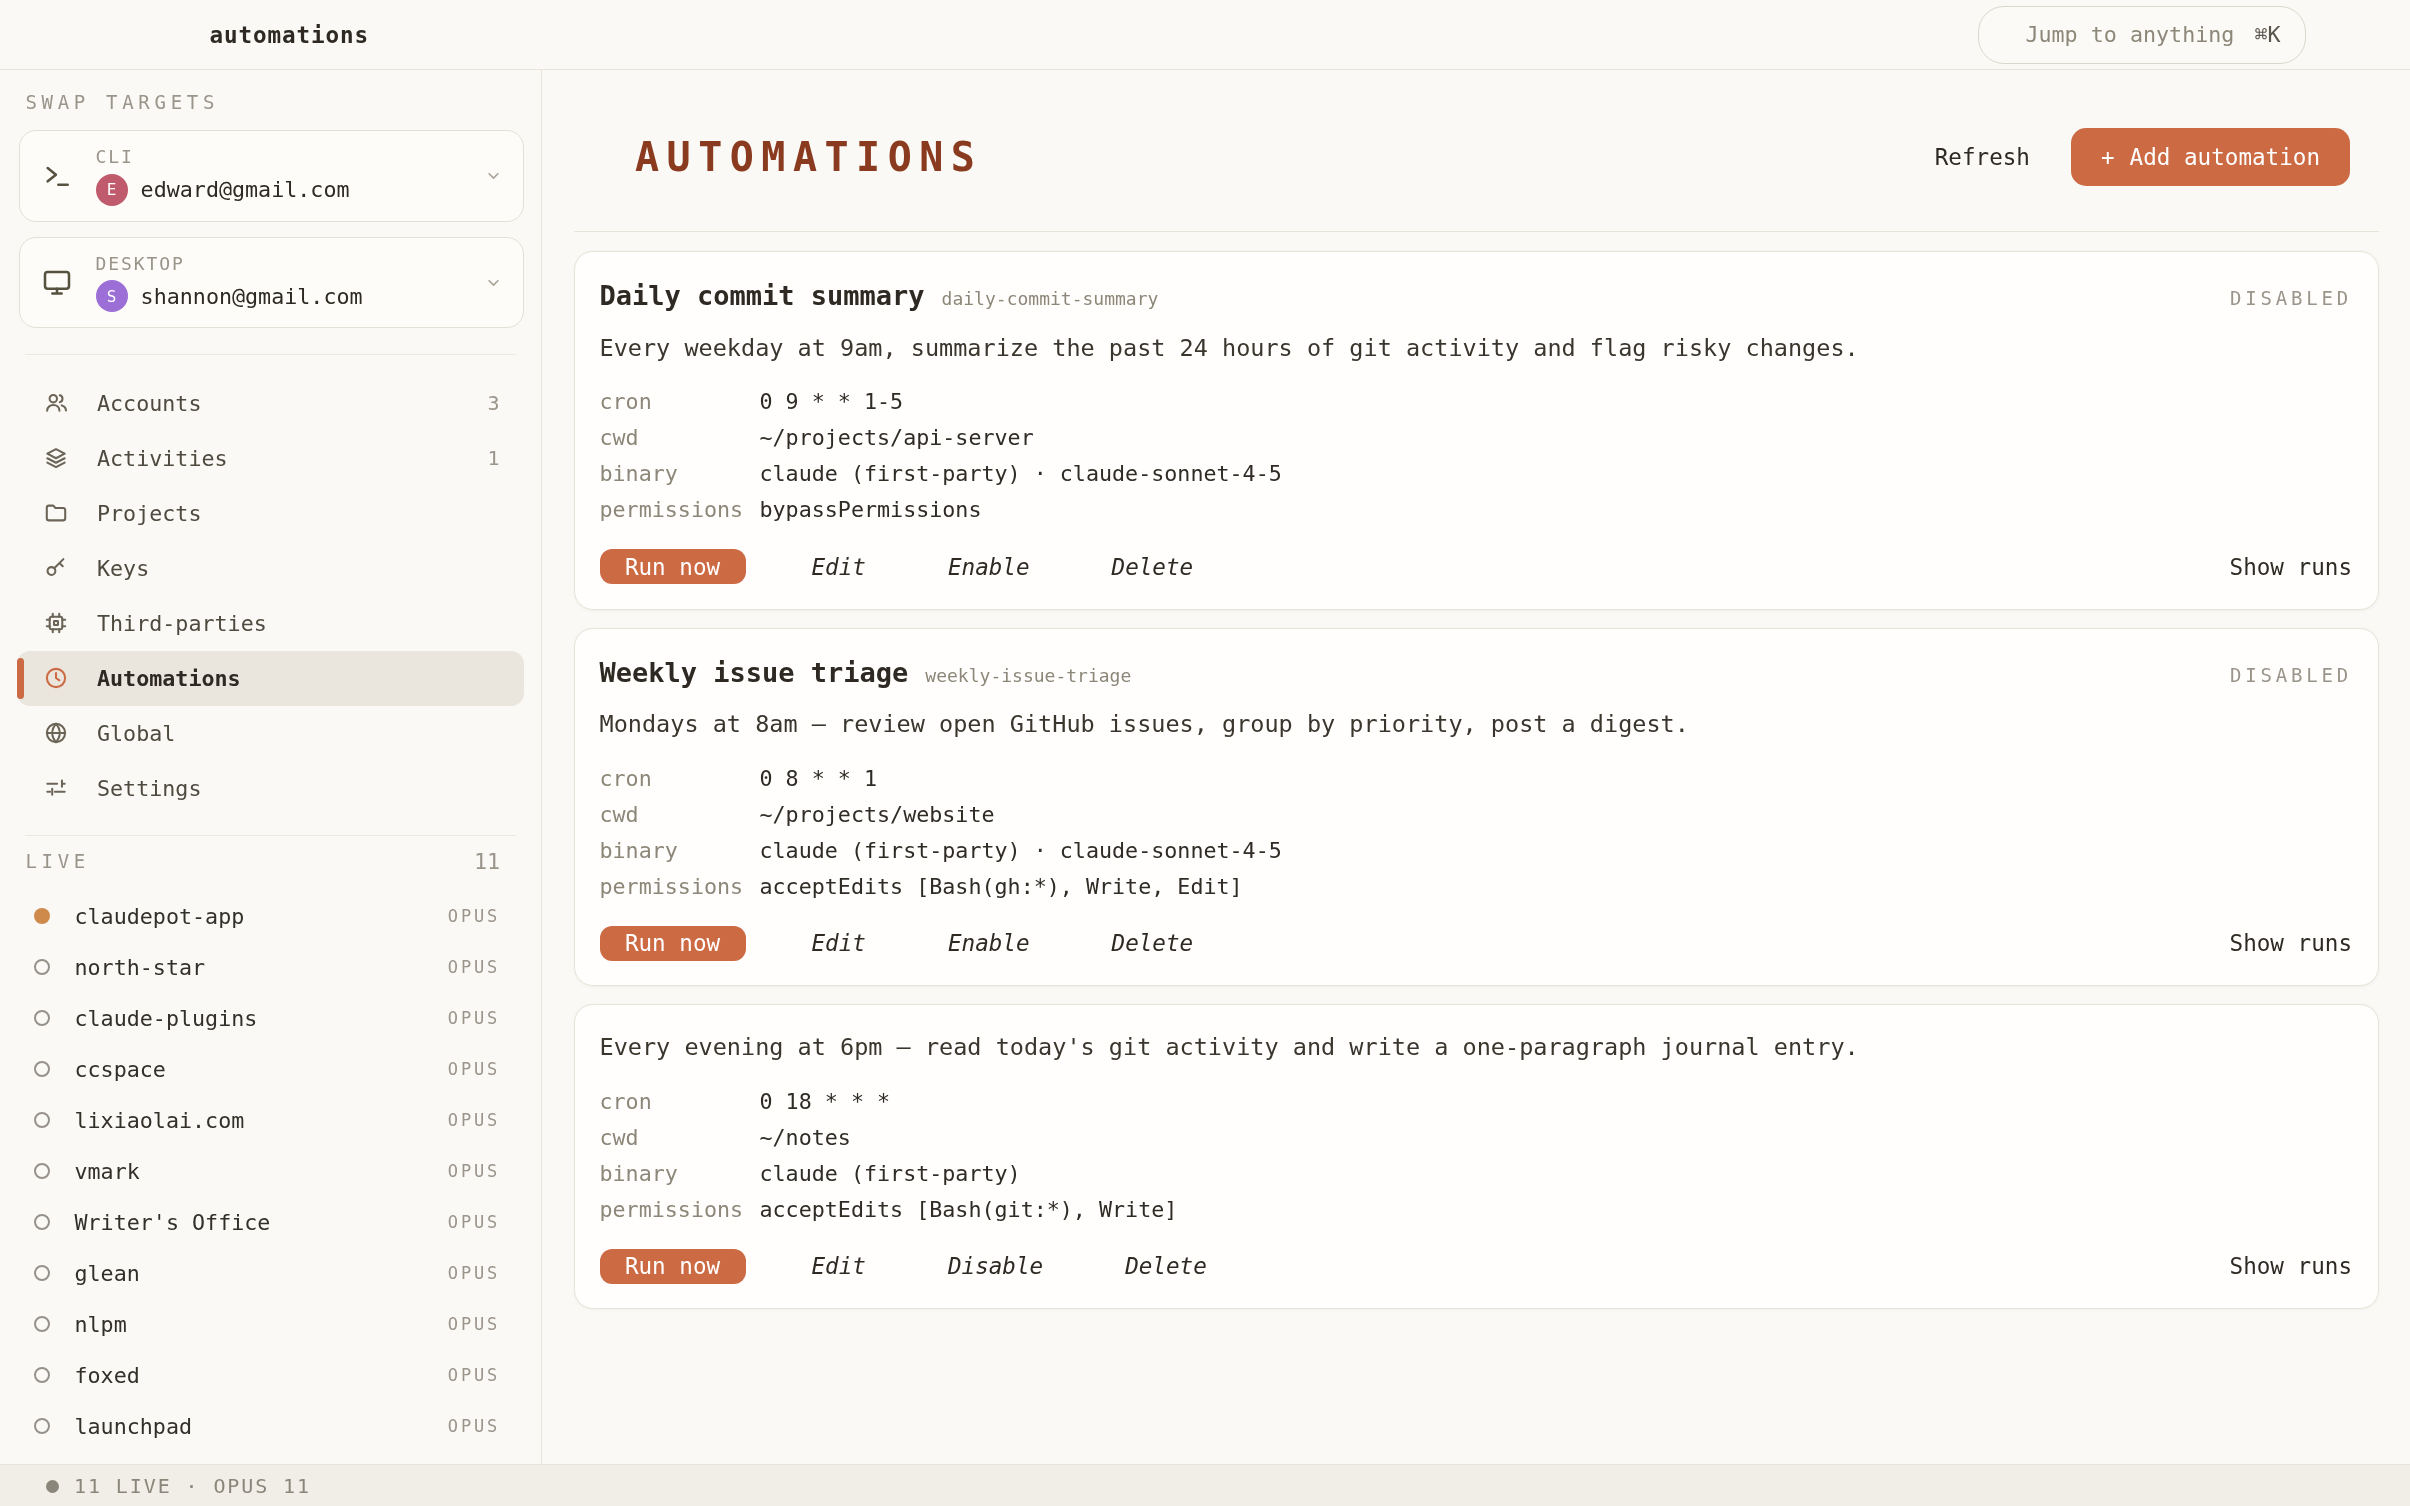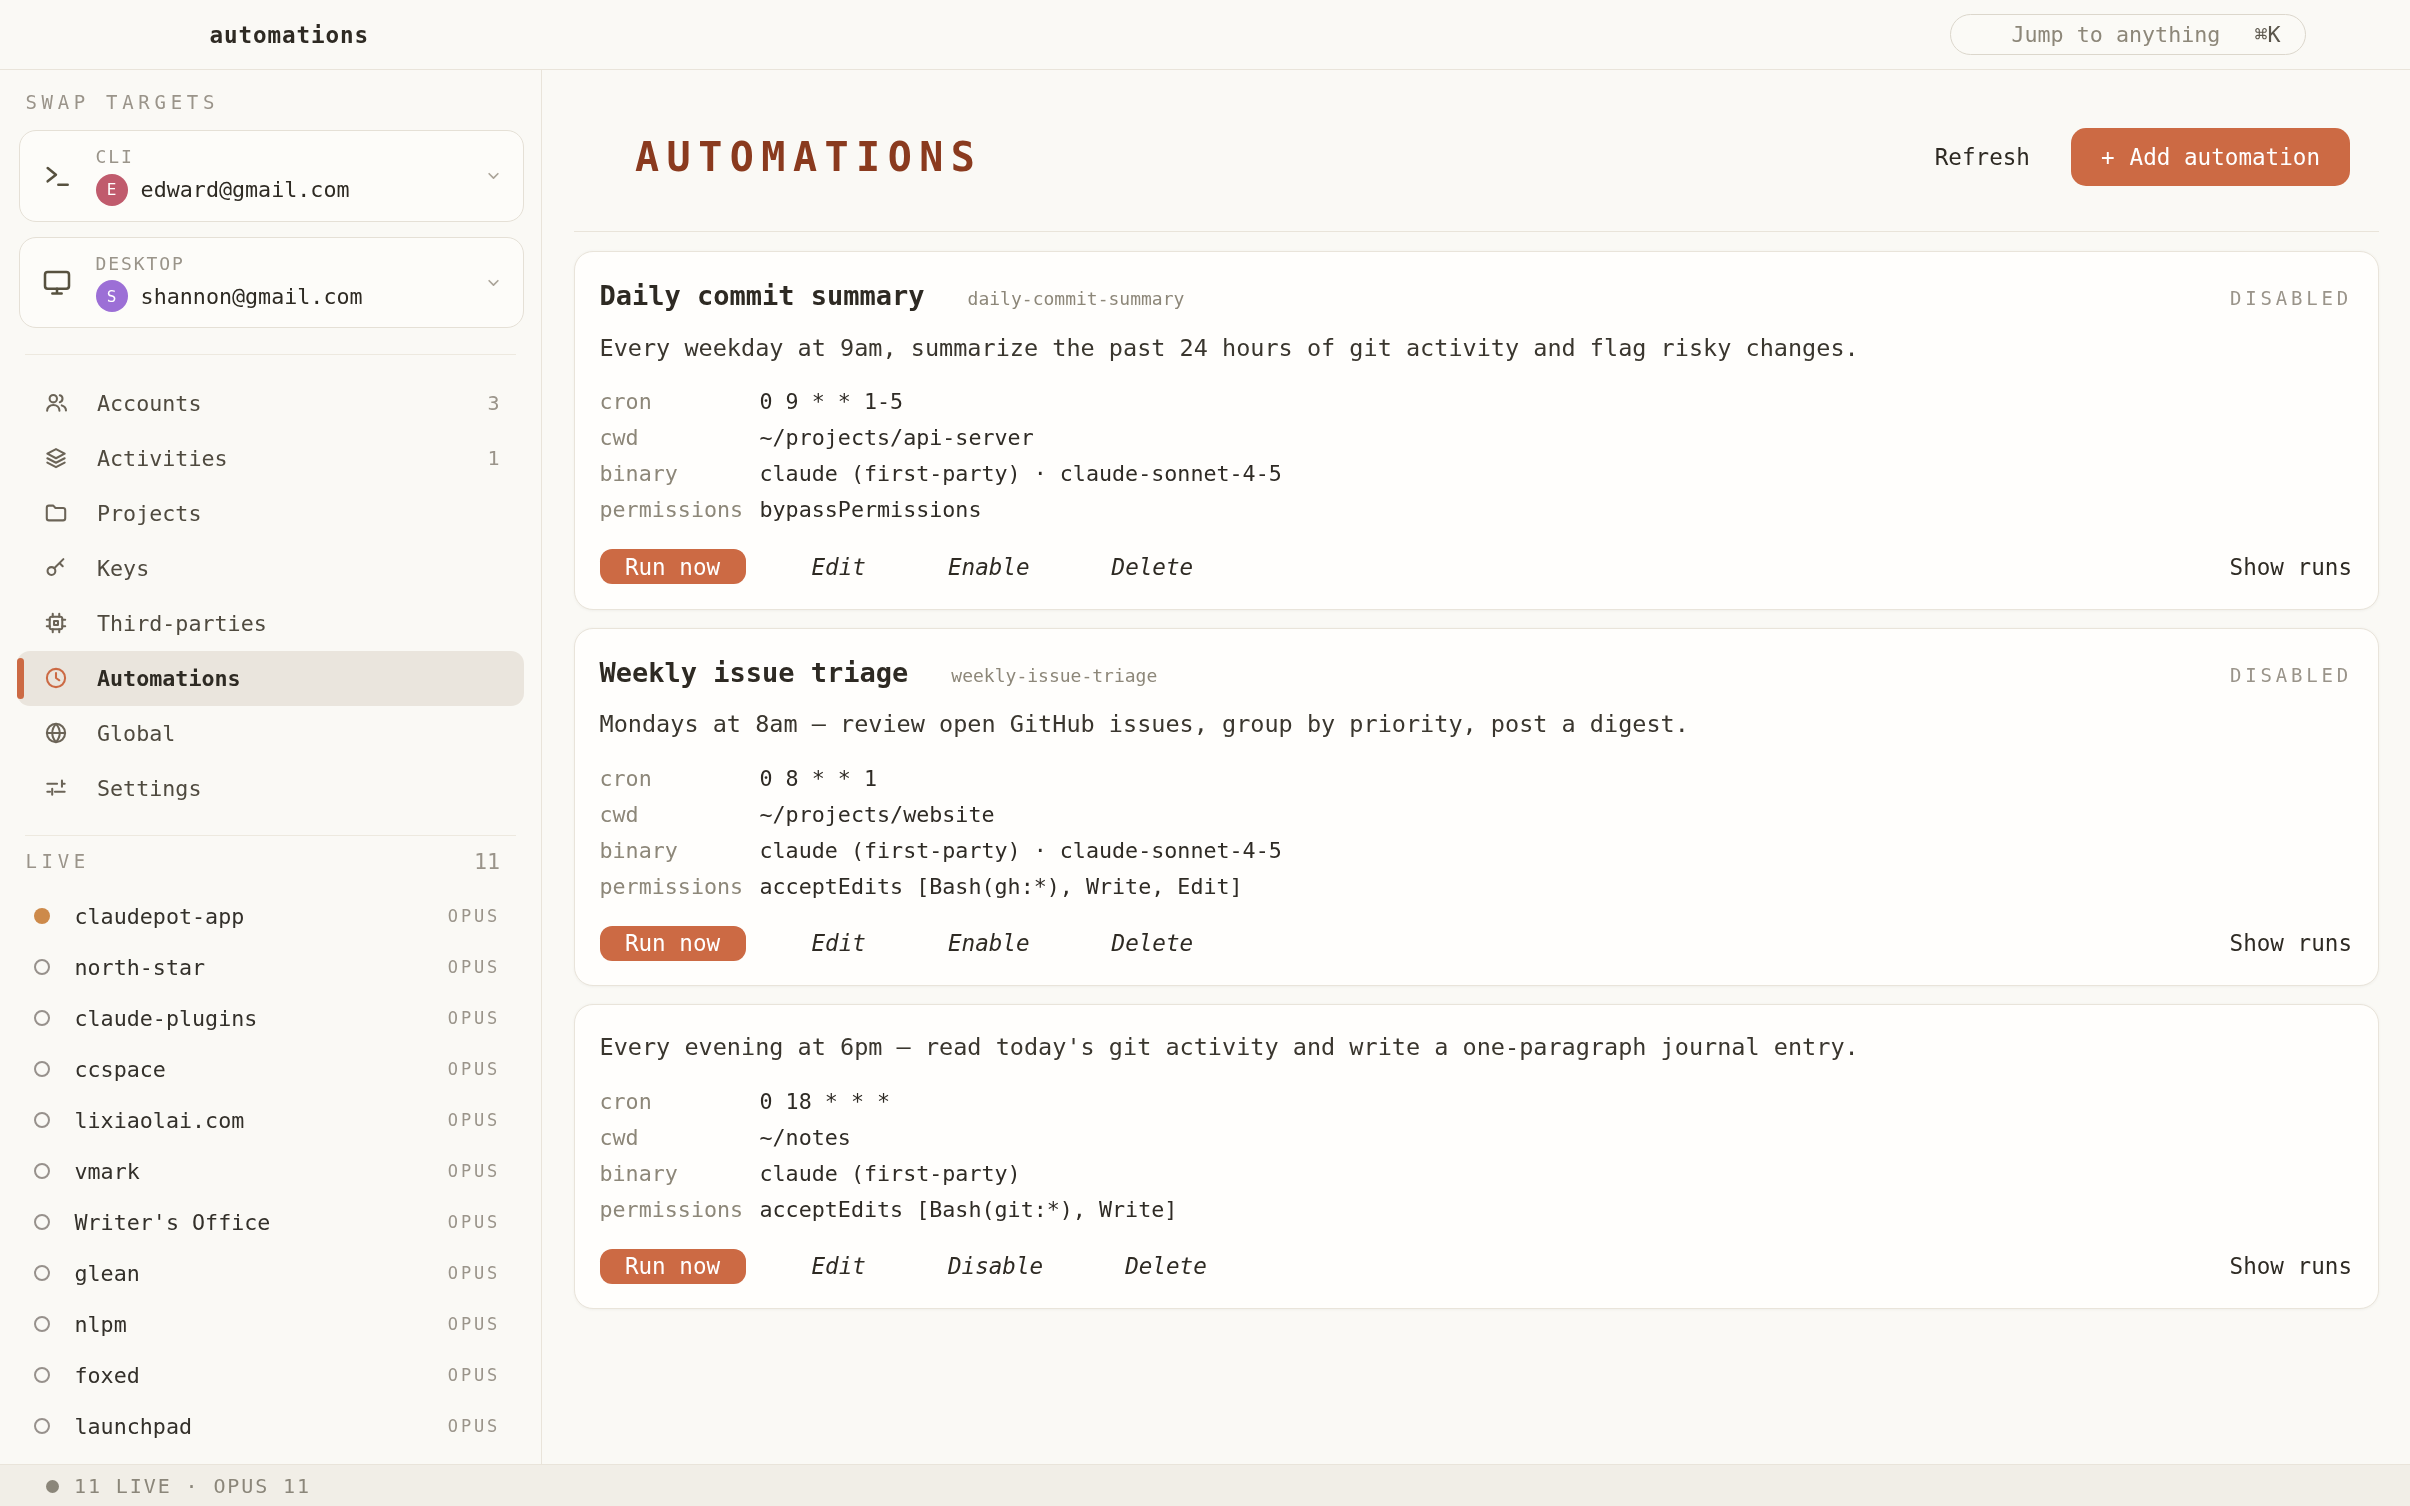--- a/index.html
+++ b/index.html
@@ -18,21 +18,21 @@
   .icon{display:inline-flex;align-items:center;justify-content:center;flex:none;}
   .icon svg{width:100%;height:100%;display:block;}
 
   
   .topbar{height:70px;flex:none;display:flex;align-items:center;
     border-bottom:1.4px solid var(--line);padding:0 34px 0 172px;background:var(--bg);}
   .brand{display:flex;align-items:center;gap:13px;}
   .brand .icon{width:24.5px;height:24.5px;color:#57513F;}
   .brand-title{font-size:22.6px;font-weight:bold;color:var(--ink);letter-spacing:0.9px;}
   .topbar-spacer{flex:1;}
-  .search-pill{display:flex;align-items:center;gap:15px;height:41px;padding:0 24.5px;
+  .search-pill{display:flex;align-items:center;gap:1px;height:58px;padding:0 24.5px;
     border:1.4px solid #DCD7CC;border-radius:26px;background:#FBFAF6;cursor:text;}
   .search-pill .icon{width:21px;height:21px;color:var(--muted);}
   .search-ph{color:var(--muted);font-size:21.7px;}
   .search-kbd{color:#5B564C;font-size:21.7px;margin-left:19px;}
   .moon-btn{width:43px;height:43px;margin-left:28px;display:flex;align-items:center;
     justify-content:center;background:none;border:none;cursor:pointer;color:#3A362E;}
   .moon-btn .icon{width:25.4px;height:25.4px;}
 
   
   .shell{flex:1;display:flex;min-height:0;}
@@ -88,21 +88,21 @@
   .refresh-btn{display:flex;align-items:center;gap:13px;background:none;border:none;
     cursor:pointer;color:var(--ink);font-size:22.6px;font-family:inherit;margin-right:41px;}
   .refresh-btn .icon{width:23.5px;height:23.5px;}
   .add-btn{display:flex;align-items:center;gap:15px;height:58px;padding:0 30px;
     background:var(--accent);color:#fff;border:none;border-radius:15px;cursor:pointer;
     font-family:inherit;font-size:22.6px;margin-right:29px;}
   .head-div{border-top:1.4px solid var(--line);margin:45px 0 19px 0;}
 
   .card{background:var(--panel);border:1.4px solid var(--line);border-radius:19px;
     box-shadow:0 0.9px 2.8px rgba(60,50,30,.05);padding:28px 26px 24.5px 24.5px;margin-bottom:18px;}
-  .card-top{display:flex;align-items:baseline;margin-bottom:22.6px;gap:26px;}
+  .card-top{display:flex;align-items:baseline;margin-bottom:22.6px;}
   .card-title{font-size:27px;font-weight:bold;color:var(--ink);}
   .card-slug{font-size:18px;color:var(--muted);margin-left:17px;flex:1;}
   .badge-disabled{font-size:19px;letter-spacing:3.8px;color:var(--muted-2);}
   .badge-enabled{font-size:19px;letter-spacing:3.8px;color:var(--green);
     border:1.9px solid var(--green-line);border-radius:8.5px;padding:3.8px 11.3px;}
   .card-desc{font-size:23.5px;color:#3A362E;margin-bottom:22.6px;}
   .kv{margin-bottom:21px;}
   .kv-row{display:flex;line-height:36px;}
   .kv-key{width:160px;flex:none;color:var(--muted);font-size:21.7px;}
   .kv-val{color:#2F2B25;font-size:21.7px;}

